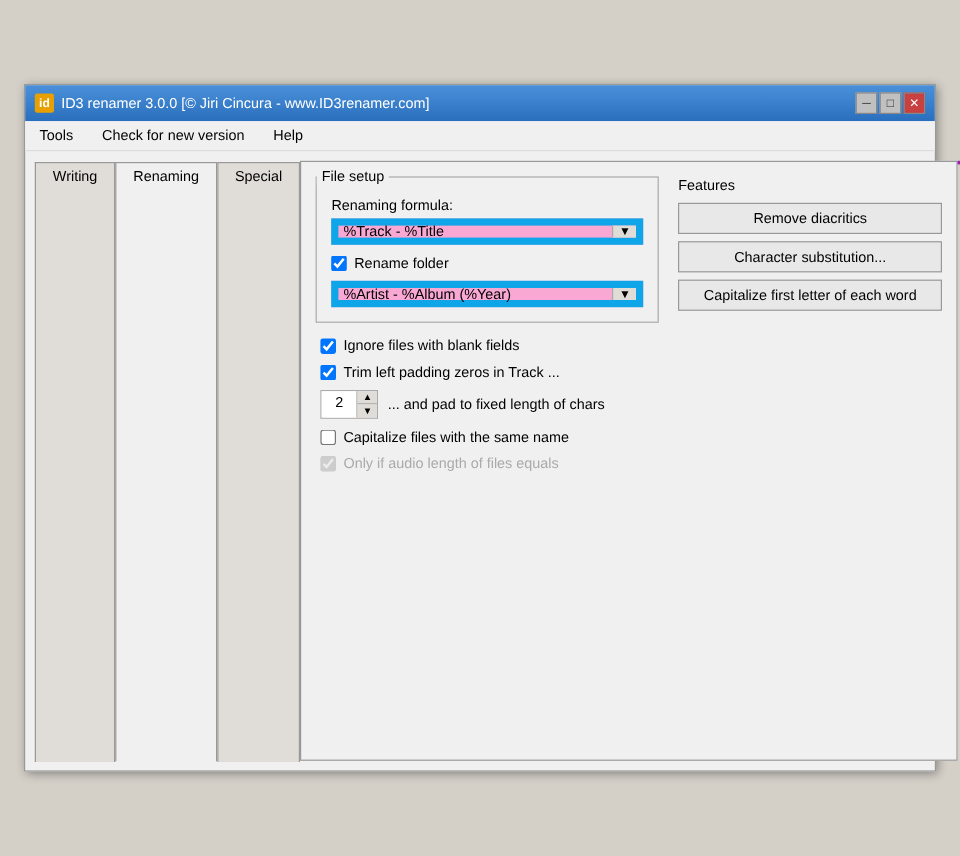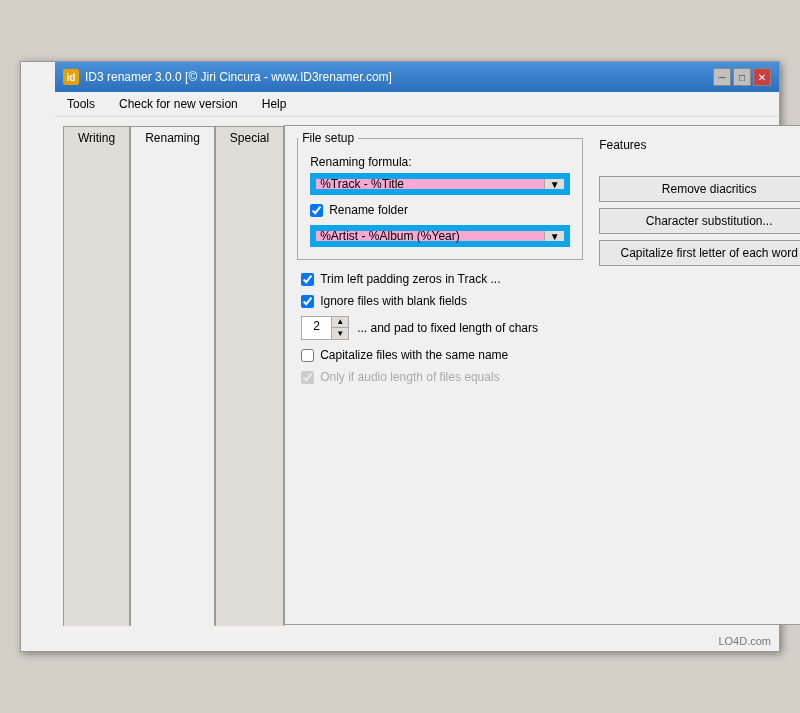--- a/index.html
+++ b/index.html
@@ -15,21 +15,20 @@
       overflow: hidden;
     }
 
     .window {
       width: 760px;
       background: #f0f0f0;
       border: 1px solid #999;
       box-shadow: 2px 2px 8px rgba(0,0,0,0.4);
       display: flex;
       flex-direction: column;
-      padding-left: 34px;
     }
 
     .title-bar {
       background: linear-gradient(to bottom, #4a90d9, #2a6fbd);
       color: white;
       padding: 5px 8px;
       display: flex;
       align-items: center;
       justify-content: space-between;
       height: 30px;
@@ -250,21 +249,21 @@
       line-height: 1;
     }
 
     .spinner-arrow:first-child {
       border-bottom: 1px solid #aaa;
     }
 
     
     .features-label {
       font-size: 12px;
-      margin-bottom: 24px;
+      margin-bottom: 8px;
     }
 
     .feature-btn {
       width: 100%;
       padding: 5px 10px;
       margin-bottom: 6px;
       background: #e8e8e8;
       border: 1px solid #999;
       cursor: pointer;
       font-size: 12px;
@@ -367,26 +366,26 @@
               <input class="select-input" type="text" value="%Artist - %Album (%Year)" style="">
               <div class="select-arrow">▼</div>
             </div>
 
           </div>
 
           <div style="padding: 0 4px;">
 
             <div class="checkbox-row">
               <input type="checkbox" checked="" style="">
-              <span>Trim left padding zeros in Track ...</span>
+              <span>Ignore files with blank fields</span>
             </div>
 
             <div class="checkbox-row">
               <input type="checkbox" checked="" style="">
-              <span>Ignore files with blank fields</span>
+              <span>Trim left padding zeros in Track ...</span>
             </div>
 
             <div class="spinner-row">
               <div class="spinner-input-group">
                 <div class="spinner-value">2</div>
                 <div class="spinner-arrows">
                   <div class="spinner-arrow">▲</div>
                   <div class="spinner-arrow">▼</div>
                 </div>
               </div>
@@ -416,15 +415,14 @@
 
       </div>
 
       <div class="bottom-bar">
         <button class="go-btn">Go</button>
         <div class="arrow-btn">▶</div>
       </div>
 
     </div>
 
-    <div style="text-align:right; padding: 2px 8px 4px; font-size:11px; color:#777;">LO4D.com</div>
   </div>
 </div>
 
 </body></html>

